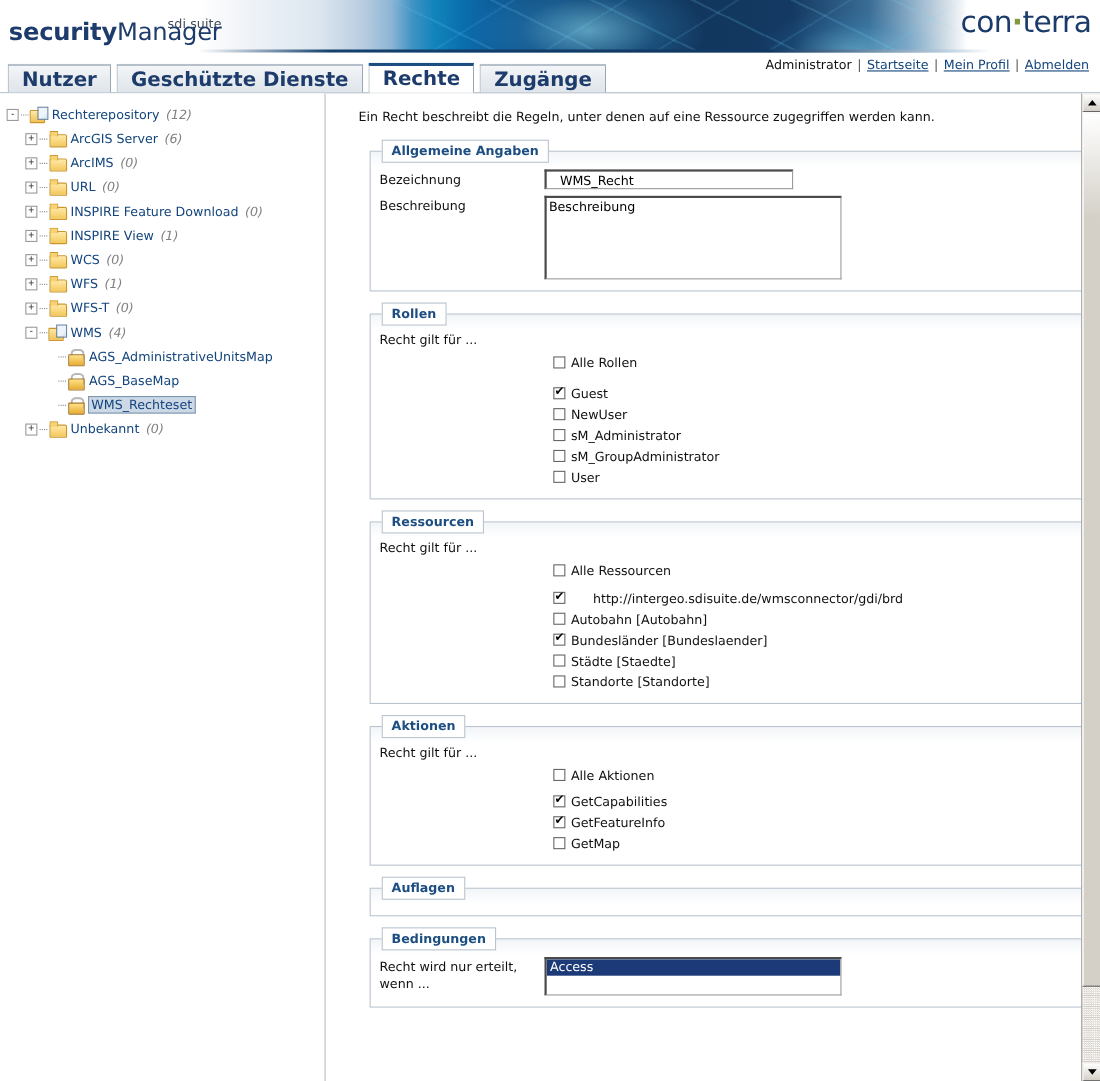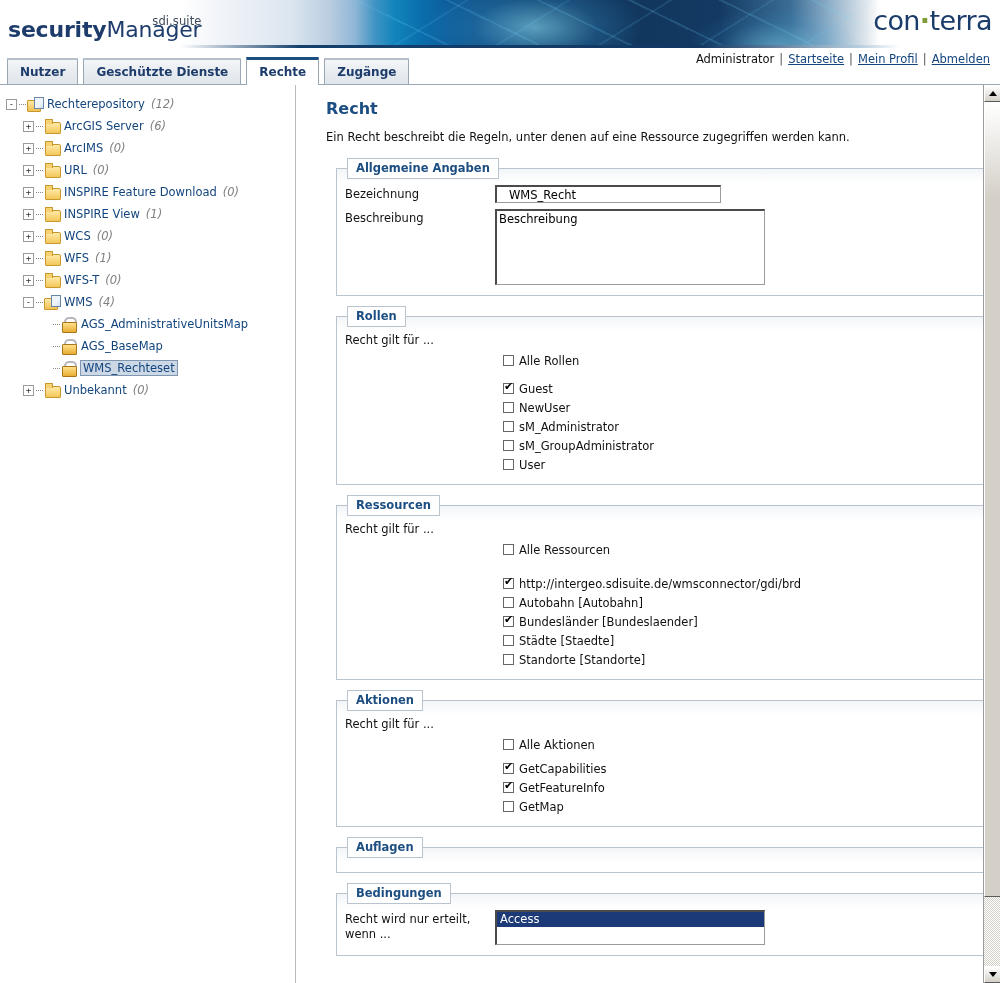--- a/index.html
+++ b/index.html
@@ -100,21 +100,21 @@
     position:relative; height:37px; width:1000px;
     border-bottom:1px solid #9aa7b4;
     background:#ffffff;
   }
   .tabs { position:absolute; left:7px; bottom:0; display:flex; align-items:flex-end; }
   .tab {
     position:relative;
     height:26px; line-height:25px;
     padding:0 12px;
     margin-right:5px;
-    font-size:12px; font-weight:700; color:#1d3c6b;
+    font-size:18px; font-weight:700; color:#1d3c6b;
     background: linear-gradient(to bottom,#f4f6f8 0%,#e9edf1 45%,#dfe5ea 100%);
     border:1px solid #9aa7b4;
     border-bottom:none;
     border-top:2px solid #b6c0cb;
     border-radius:1px 1px 0 0;
     cursor:pointer;
     white-space:nowrap;
   }
   .tab.active {
     background:#ffffff;
@@ -469,21 +469,20 @@
           <span class="toggle">+</span>
           <span class="dots"></span>
           <span class="ico folder"></span>
           <span class="label">Unbekannt</span>
           <span class="count">(0)</span>
         </div>
       </div>
   </div>
 
   <div class="content">
-    <h1 class="page-title">Recht</h1>
     <p class="page-desc">Ein Recht beschreibt die Regeln, unter denen auf eine Ressource zugegriffen werden kann.</p>
 
     <fieldset class="box">
       <legend>Allgemeine Angaben</legend>
       <div class="row" style="margin-top:2px;">
         <div class="rowlabel">Bezeichnung</div>
         <input class="txt" type="text" value="WMS_Recht" style="">
       </div>
       <div class="row" style="margin-top:6px;">
         <div class="rowlabel">Beschreibung</div>
@@ -523,21 +522,21 @@
     </fieldset>
 
     <fieldset class="box">
       <legend>Ressourcen</legend>
       <div class="rowlabel" style="width:auto;">Recht gilt für ...</div>
       <div class="cbcol" id="resources-list" style="margin-left:158px;">
           <div class="cbitem">
             <span class="cb"></span>
             <span class="cblabel">Alle Ressourcen</span>
           </div>
-          <div class="cbitem" style="margin-top: 15px;">
+          <div class="cbitem" style="margin-top: 6px; gap: 20px;">
             <span class="cb on"></span>
             <span class="cblabel">http://intergeo.sdisuite.de/wmsconnector/gdi/brd</span>
           </div>
           <div class="cbitem">
             <span class="cb"></span>
             <span class="cblabel">Autobahn [Autobahn]</span>
           </div>
           <div class="cbitem">
             <span class="cb on"></span>
             <span class="cblabel">Bundesländer [Bundeslaender]</span>

